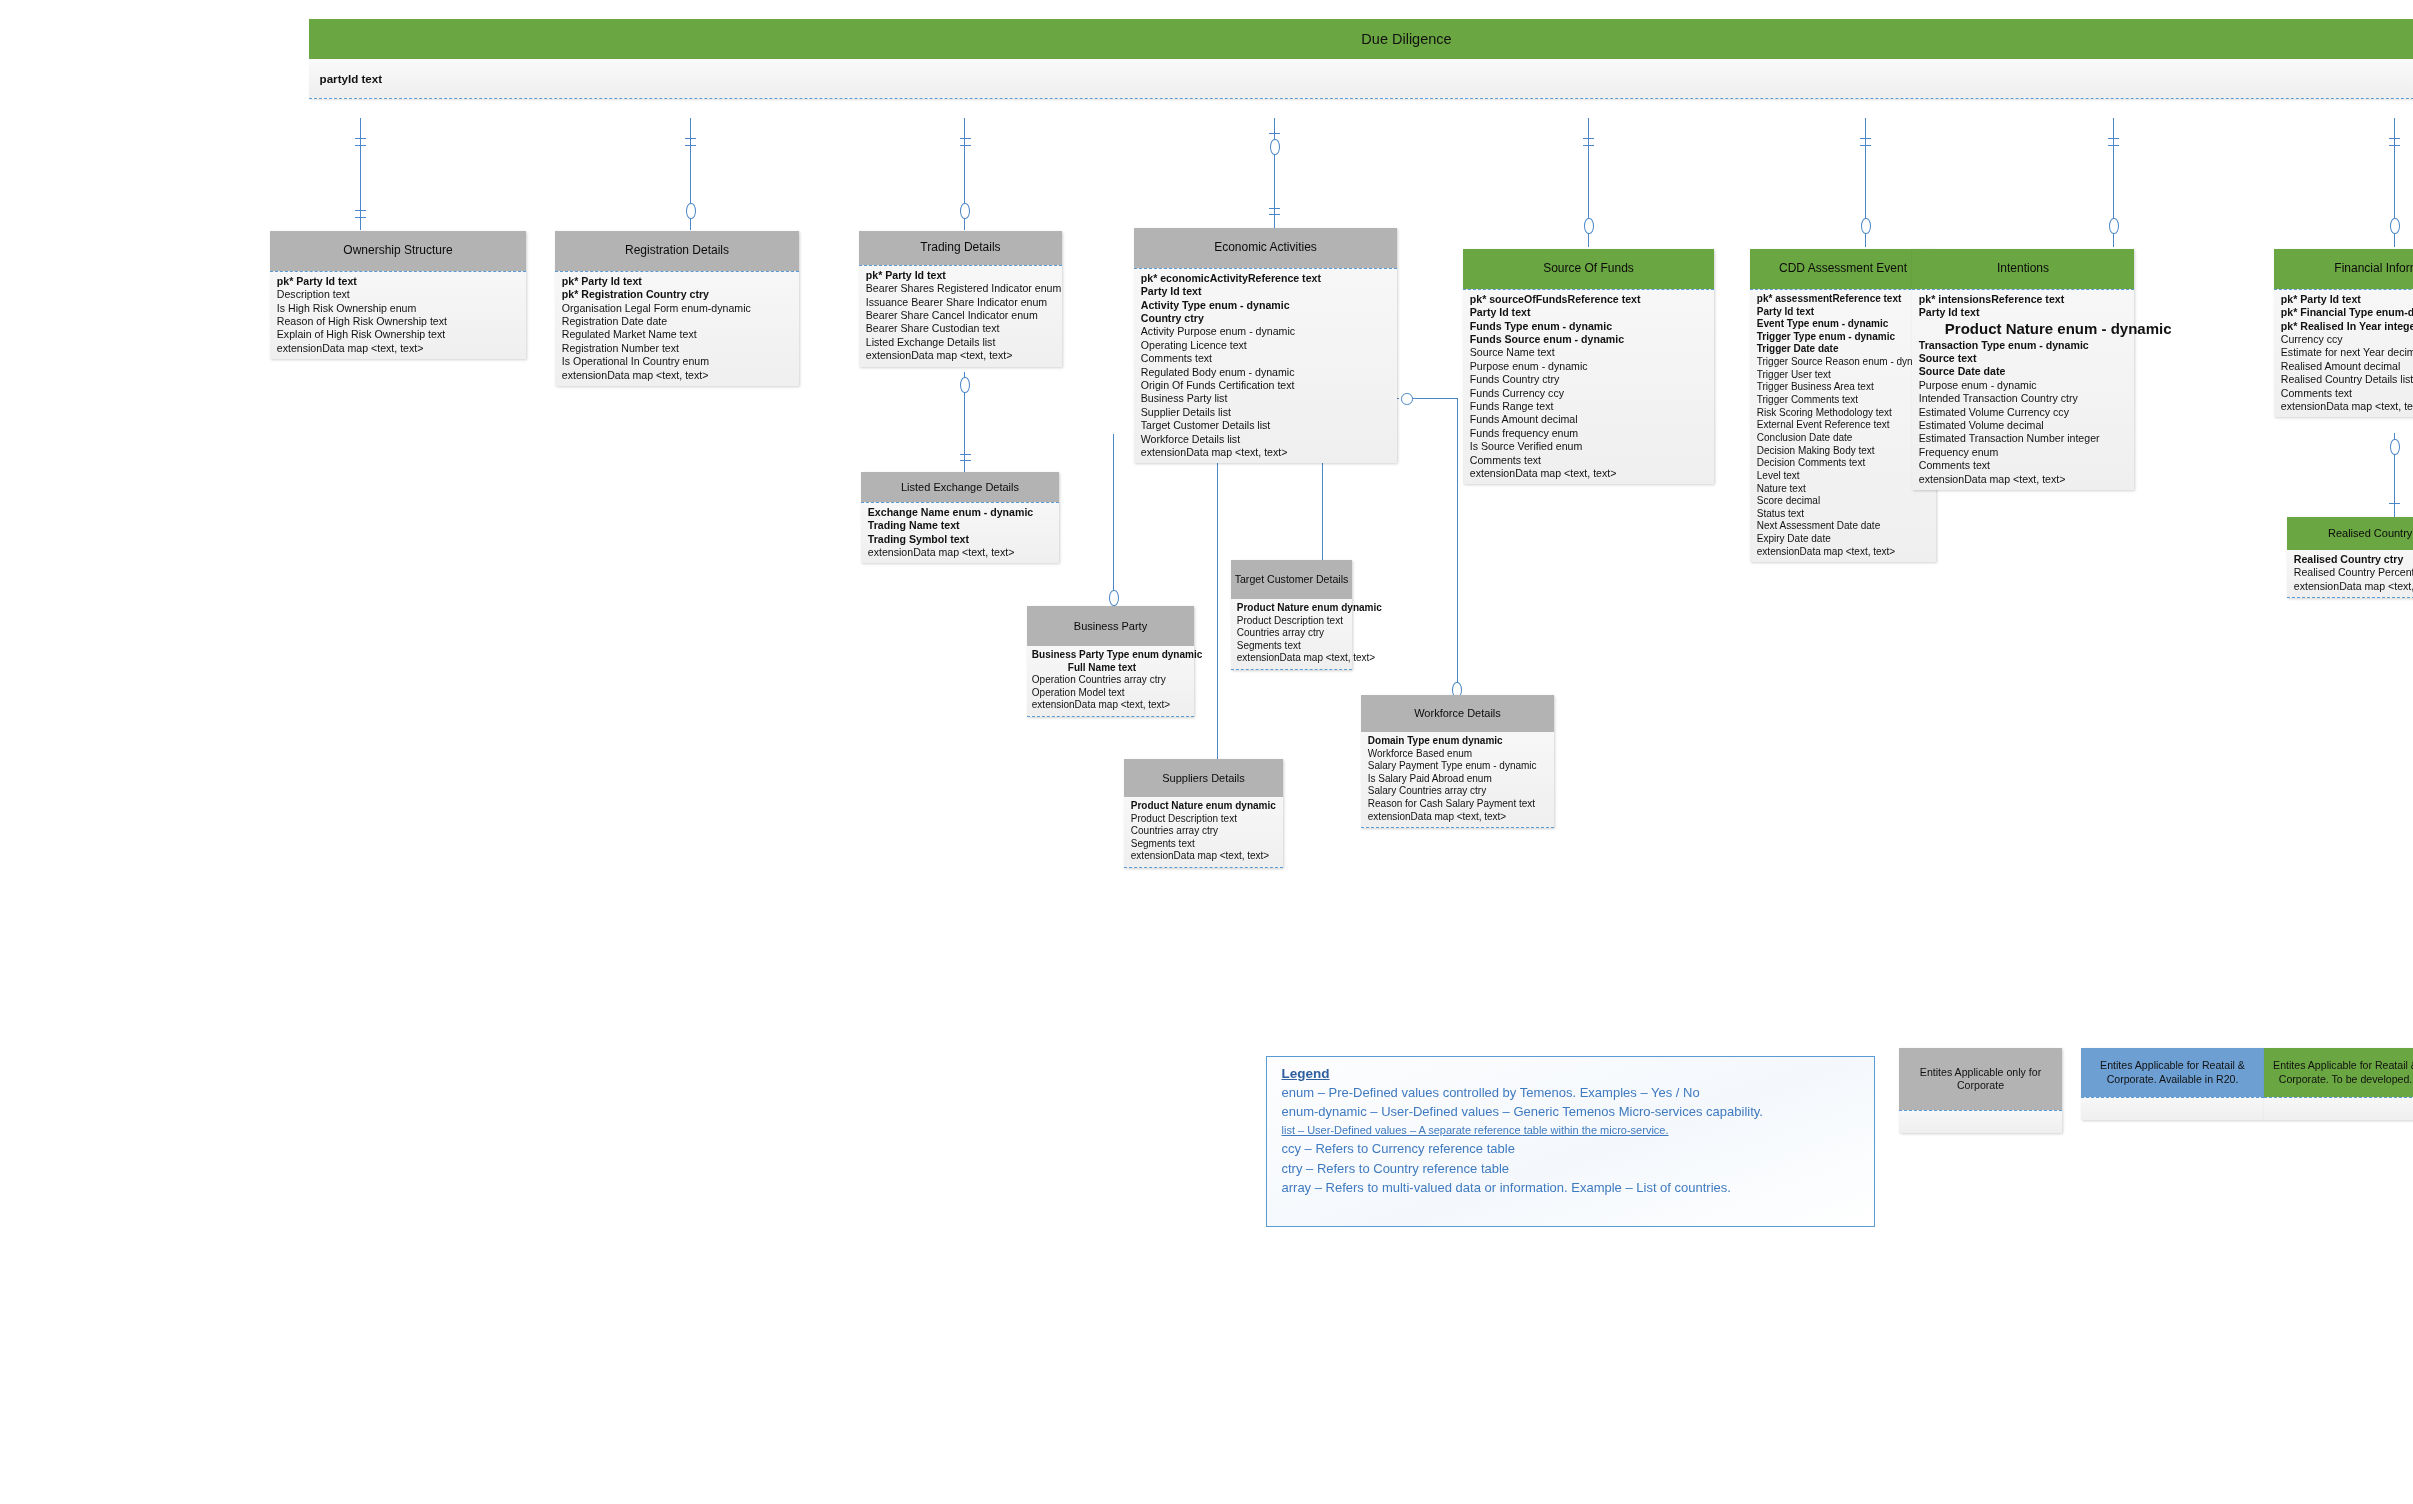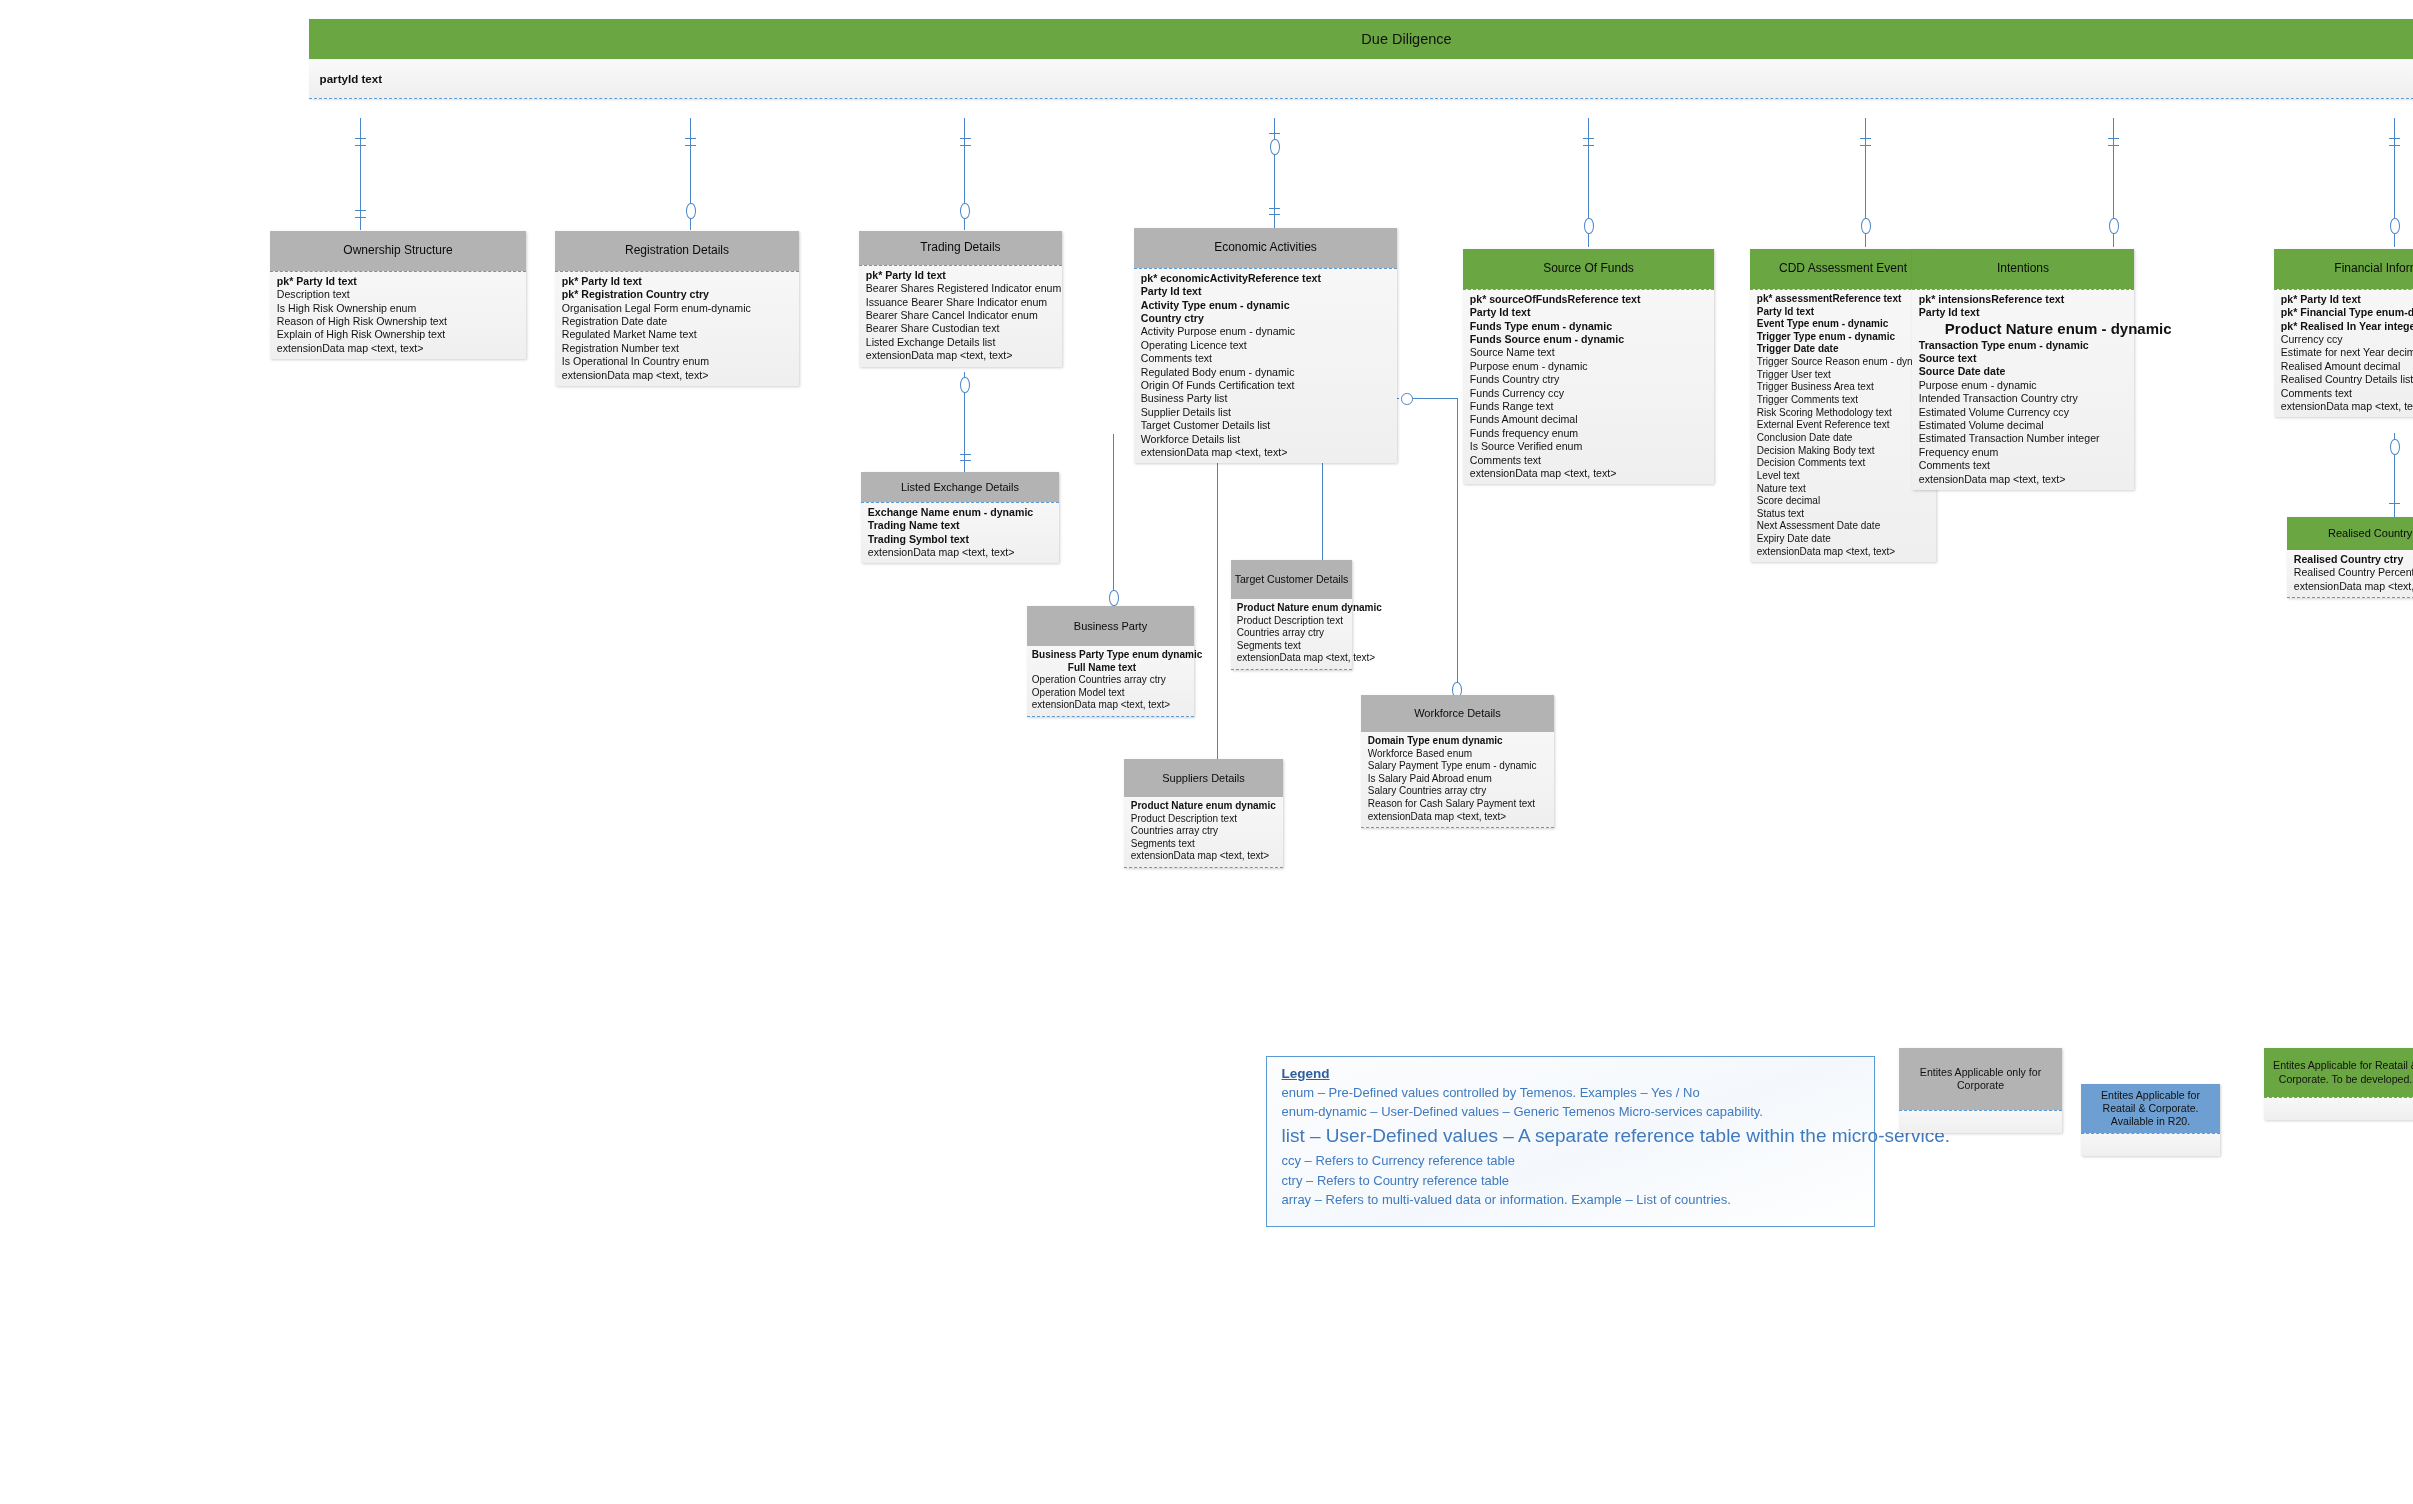--- a/index.html
+++ b/index.html
@@ -370,34 +370,34 @@
       <div class="fld" style="font-size:10px;">Countries array ctry</div>
       <div class="fld" style="font-size:10px;">Segments text</div>
       <div class="fld" style="font-size:10px;">extensionData map &lt;text, text&gt;</div>
     </div>
   </div>
 
   <div id="legend" style="left:1266px;top:1056px;width:609px;height:171px;">
     <div class="ltitle" style="font-size:13.5px;">Legend</div>
     <div class="lline" style="font-size:13px;">enum – Pre-Defined values controlled by Temenos. Examples – Yes / No</div>
     <div class="lline" style="font-size:13px;">enum-dynamic – User-Defined values – Generic Temenos Micro-services capability.</div>
-    <div class="lline" style="font-size:19px;">list – User-Defined values – A separate reference table within the micro-service.</div>
+    <div class="lline" style="font-size:11px;text-decoration:underline;">list – User-Defined values – A separate reference table within the micro-service.</div>
     <div class="lline" style="font-size:13px;">ccy – Refers to Currency reference table</div>
     <div class="lline" style="font-size:13px;">ctry – Refers to Country reference table</div>
     <div class="lline" style="font-size:13px;">array – Refers to multi-valued data or information. Example – List of countries.</div>
   </div>
 
   <div class="keybox" style="left:1899px;top:1048px;width:163px;">
     <div class="khdr hdr-grey" style="height:62px;font-size:10.6px;">
       <span>Entites Applicable only for Corporate</span>
     </div>
     <div class="kbody" style="height:23px;"></div>
   </div>
 
-  <div class="keybox" style="left:2081px;top:1084px;width:139px;">
+  <div class="keybox" style="left:2081px;top:1048px;width:183px;">
     <div class="khdr hdr-blue" style="height:49px;font-size:10.6px;">
       <span>Entites Applicable for Reatail &amp; Corporate. Available in R20.</span>
     </div>
     <div class="kbody" style="height:23px;"></div>
   </div>
 
   <div class="keybox" style="left:2264px;top:1048px;width:163px;">
     <div class="khdr hdr-green" style="height:49px;font-size:10.6px;">
       <span>Entites Applicable for Reatail &amp; Corporate. To be developed.</span>
     </div>

